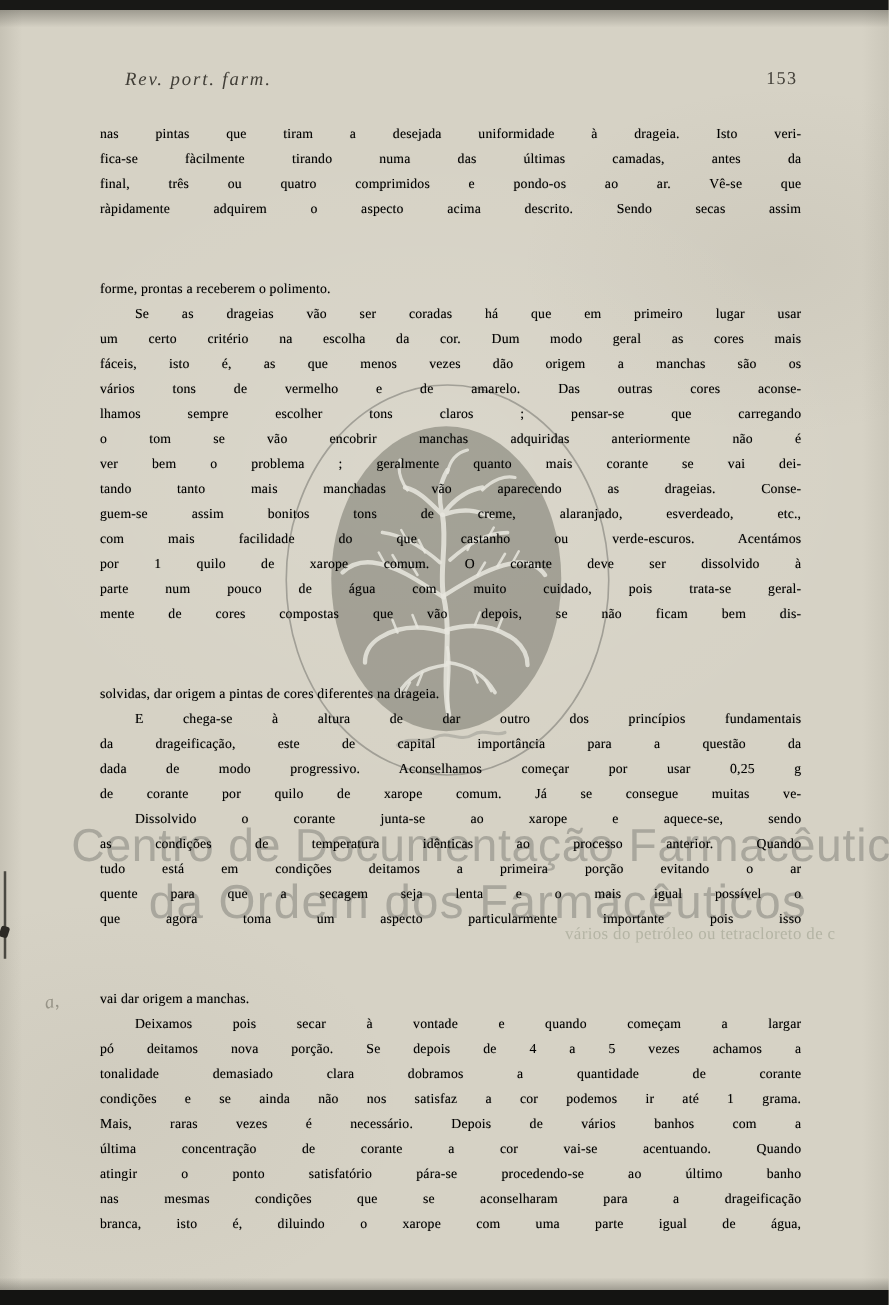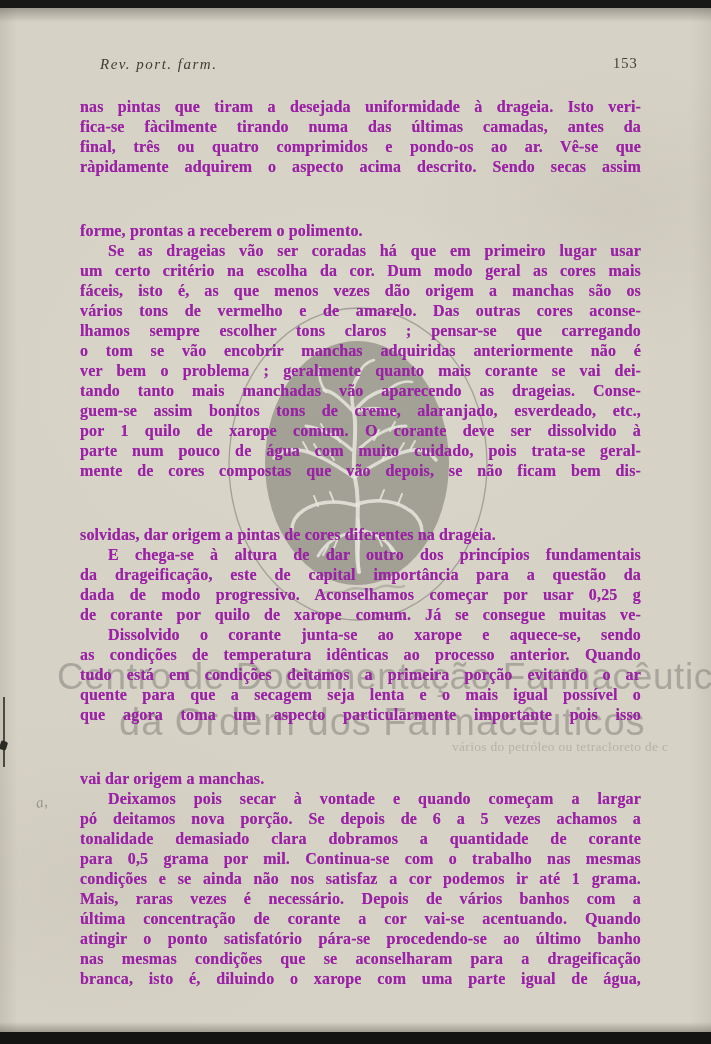--- a/index.html
+++ b/index.html
@@ -23,23 +23,22 @@
     position:absolute;top:56px;left:100px;
     font-style:italic;font-size:15px;letter-spacing:1.5px;color:#413e37;
   }
   .folio{
     position:absolute;top:55px;left:613px;
     font-size:14.5px;letter-spacing:1px;color:#413e37;
   }
 
   .text-column{
     position:absolute;left:80px;top:97px;width:561px;z-index:3;
-    font-size:16px;color:#a21caf;
+    font-size:11px;color:#000000;
     text-shadow:0 0 0.6px rgba(61,58,51,0.55);
-    font-weight:bold;
   }
   .line{
     height:20px;line-height:20px;
     text-align:justify;text-align-last:justify;
     letter-spacing:0.15px;
   }
   .line.flush{text-align-last:left;margin-top:44px;}
   .line.indent{padding-left:28px;}
 
   .wm-text{
@@ -128,37 +127,37 @@
     <div class="line flush">forme, prontas a receberem o polimento.</div>
     <div class="line indent">Se as drageias vão ser coradas há que em primeiro lugar usar</div>
     <div class="line">um certo critério na escolha da cor. Dum modo geral as cores mais</div>
     <div class="line">fáceis, isto é, as que menos vezes dão origem a manchas são os</div>
     <div class="line">vários tons de vermelho e de amarelo. Das outras cores aconse-</div>
     <div class="line">lhamos sempre escolher tons claros ; pensar-se que carregando</div>
     <div class="line">o tom se vão encobrir manchas adquiridas anteriormente não é</div>
     <div class="line">ver bem o problema ; geralmente quanto mais corante se vai dei-</div>
     <div class="line">tando tanto mais manchadas vão aparecendo as drageias. Conse-</div>
     <div class="line">guem-se assim bonitos tons de creme, alaranjado, esverdeado, etc.,</div>
+    <div class="line">com mais facilidade do que castanho ou verde-escuros. Acentámos</div>
     <div class="line">por 1 quilo de xarope comum. O corante deve ser dissolvido à</div>
     <div class="line">parte num pouco de água com muito cuidado, pois trata-se geral-</div>
     <div class="line">mente de cores compostas que vão depois, se não ficam bem dis-</div>
     <div class="line flush">solvidas, dar origem a pintas de cores diferentes na drageia.</div>
     <div class="line indent">E chega-se à altura de dar outro dos princípios fundamentais</div>
     <div class="line">da drageificação, este de capital importância para a questão da</div>
     <div class="line">dada de modo progressivo. Aconselhamos começar por usar 0,25 g</div>
     <div class="line">de corante por quilo de xarope comum. Já se consegue muitas ve-</div>
     <div class="line indent">Dissolvido o corante junta-se ao xarope e aquece-se, sendo</div>
     <div class="line">as condições de temperatura idênticas ao processo anterior. Quando</div>
     <div class="line">tudo está em condições deitamos a primeira porção evitando o ar</div>
     <div class="line">quente para que a secagem seja lenta e o mais igual possível o</div>
     <div class="line">que agora toma um aspecto particularmente importante pois isso</div>
     <div class="line flush">vai dar origem a manchas.</div>
     <div class="line indent">Deixamos pois secar à vontade e quando começam a largar</div>
-    <div class="line">pó deitamos nova porção. Se depois de 6 a 5 vezes achamos a</div>
+    <div class="line">pó deitamos nova porção. Se depois de 4 a 5 vezes achamos a</div>
     <div class="line">tonalidade demasiado clara dobramos a quantidade de corante</div>
-    <div class="line">para 0,5 grama por mil. Continua-se com o trabalho nas mesmas</div>
     <div class="line">condições e se ainda não nos satisfaz a cor podemos ir até 1 grama.</div>
     <div class="line">Mais, raras vezes é necessário. Depois de vários banhos com a</div>
     <div class="line">última concentração de corante a cor vai-se acentuando. Quando</div>
     <div class="line">atingir o ponto satisfatório pára-se procedendo-se ao último banho</div>
     <div class="line">nas mesmas condições que se aconselharam para a drageificação</div>
     <div class="line">branca, isto é, diluindo o xarope com uma parte igual de água,</div>
   </div>
 
 </body></html>

